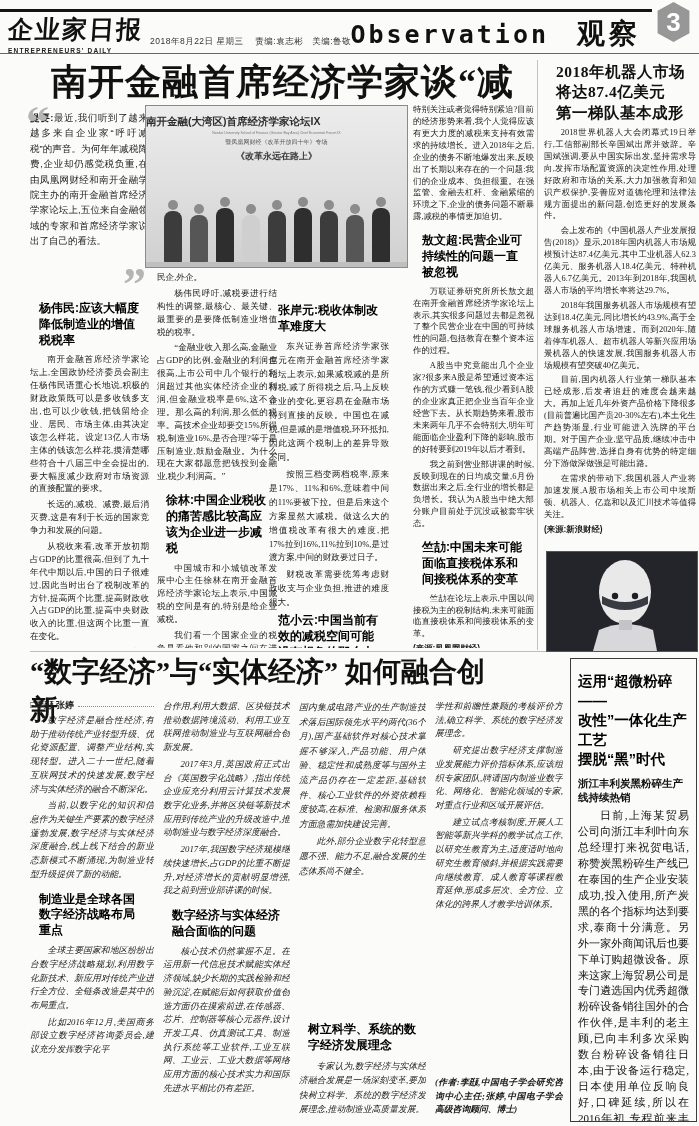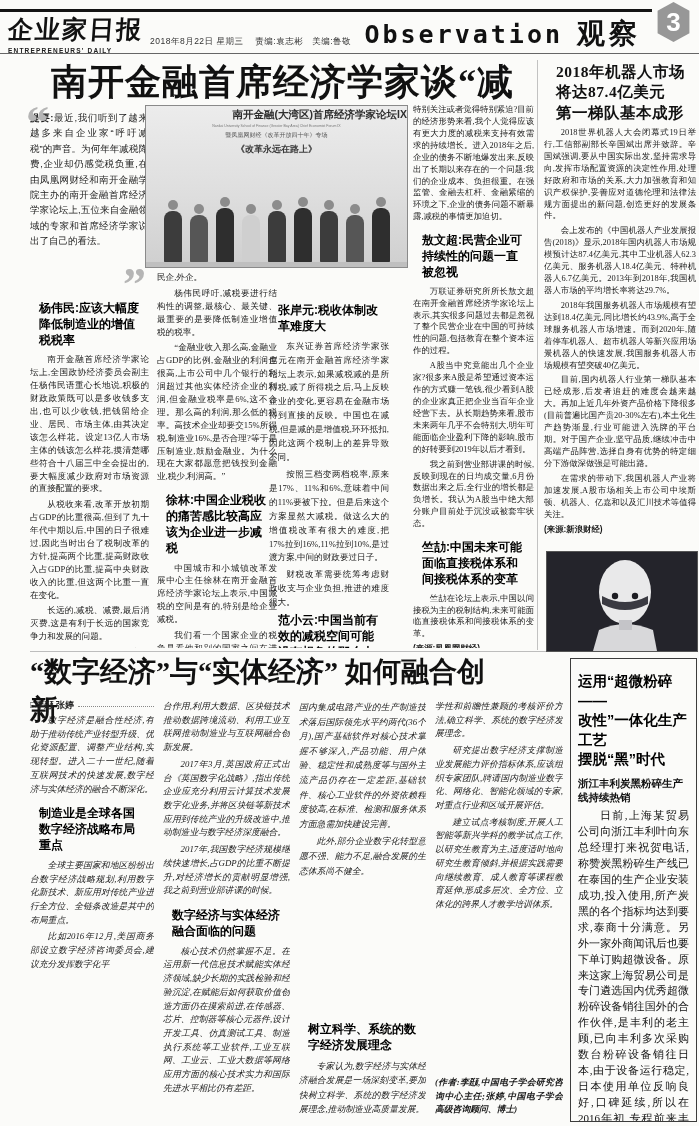--- a/index.html
+++ b/index.html
@@ -10,39 +10,39 @@
   .badge{position:absolute;left:655px;top:2px;width:37px;height:40px;background:#979797;
          clip-path:polygon(50% 0,93% 22%,93% 78%,50% 100%,7% 78%,7% 22%);
          display:flex;align-items:center;justify-content:center;color:#fff;
          font:bold 26px "Liberation Sans","DejaVu Sans",sans-serif;}
   .masthead{position:absolute;left:8px;top:13px;}
   .mh-cn{font:bold 25px "Liberation Serif","DejaVu Serif",serif;letter-spacing:2px;transform:skewX(-4deg);}
   .mh-en{font:bold 6.5px "Liberation Sans","DejaVu Sans",sans-serif;letter-spacing:1.2px;color:#222;margin-top:1px;}
   .dateline{position:absolute;left:150px;top:36px;font:8.5px "Liberation Sans","DejaVu Sans",sans-serif;color:#333;letter-spacing:.5px;white-space:nowrap;}
   .section{position:absolute;right:58px;top:15px;white-space:nowrap;}
   .obs{font:bold 25px "DejaVu Sans Mono","Liberation Mono",monospace;letter-spacing:3px;}
-  .guancha{font:bold 28px "Liberation Sans","DejaVu Sans",sans-serif;margin-left:10px;letter-spacing:4px;}
+  .guancha{font:bold 28px "Liberation Sans","DejaVu Sans",sans-serif;margin-left:24px;letter-spacing:4px;}
   .hrule{position:absolute;left:0;top:53px;width:699px;height:1px;background:#666;}
   
   .vrule-main{position:absolute;left:537px;top:60px;width:1px;height:590px;background:#c2c2c2;}
   .hrule-mid{position:absolute;left:30px;top:651px;width:535px;height:1px;background:#bdbdbd;}
   
   .a1-headline{position:absolute;left:30px;top:58px;width:505px;text-align:center;
       font:bold 36px "Liberation Serif","DejaVu Serif",serif;letter-spacing:1px;}
   .abstract{position:absolute;left:30px;top:106px;width:118px;height:190px;
       font:9.5px "Liberation Sans","DejaVu Sans",sans-serif;line-height:1.62;text-align:justify;color:#222;}
   .abstract .q1,.abstract .q2{position:absolute;font:bold 46px "Liberation Serif",serif;color:#b5b5b5;line-height:1;}
   .abstract .q1{left:-4px;top:-6px;}
   .abstract .q2{right:2px;bottom:-12px;}
   .abstract-text{display:block;padding-top:4px;}
   .ab-label{font-weight:bold;}
   
   .photo{position:absolute;left:145px;top:105px;width:261px;height:161px;border:1px solid #8a8a8a;
       background:linear-gradient(#ececec 0%,#dedede 55%,#cfcfcf 100%);overflow:hidden;}
-  .ph-title{margin-top:2px;text-align:right;font:bold 10.5px "Liberation Sans","DejaVu Sans",sans-serif;color:#2e2e2e;}
+  .ph-title{margin-top:9px;text-align:left;font:bold 10.5px "Liberation Sans","DejaVu Sans",sans-serif;color:#2e2e2e;}
   .ph-en{text-align:center;font:3.5px "Liberation Sans",sans-serif;color:#777;margin-top:2px;}
   .ph-sub{text-align:center;font:6px "Liberation Sans",sans-serif;color:#555;margin-top:3px;}
   .ph-theme{text-align:center;font:bold 9px "Liberation Serif",serif;color:#3a3a3a;margin-top:3px;}
   .people{position:absolute;left:0;bottom:4px;width:100%;height:78px;display:flex;
       align-items:flex-end;justify-content:center;gap:6px;}
   .person{width:20px;display:flex;flex-direction:column;align-items:center;}
   .person .head{width:10px;height:10px;border-radius:50%;background:#8c8c8c;}
   .person .body{width:18px;height:52px;border-radius:8px 8px 2px 2px;background:#3c3c3c;margin-top:1px;}
   .person:nth-child(2n) .body{background:#565656;height:48px;}
   .person:nth-child(3n) .body{background:#2e2e2e;height:55px;}
@@ -166,22 +166,22 @@
           <div class="head"></div>
           <div class="body"></div>
         </div>
     </div>
     <div class="floor"></div>
   </div>
 
   <div class="col a1c1">
     <div class="subhead">杨伟民:应该大幅度降低制造业的增值税税率</div>
     <p>南开金融首席经济学家论坛上,全国政协经济委员会副主任杨伟民语重心长地说,积极的财政政策既可以是多收钱多支出,也可以少收钱,把钱留给企业、居民、市场主体,由其决定该怎么样花。设定13亿人市场主体的钱该怎么样花,摸清楚哪些符合十八届三中全会提出的,要大幅度减少政府对市场资源的直接配置的要求。</p>
+    <p>长远的,减税、减费,最后消灭费,这是有利于长远的国家竞争力和发展的问题。</p>
     <p>从税收来看,改革开放初期占GDP的比重很高,但到了九十年代中期以后,中国的日子很难过,因此当时出台了税制改革的方针,提高两个比重,提高财政收入占GDP的比重,提高中央财政收入的比重,但这两个比重一直在变化。</p>
-    <p>长远的,减税、减费,最后消灭费,这是有利于长远的国家竞争力和发展的问题。</p>
     <p>十八届三中全会提出,宏观税负还是要稳定,因为一个基本目标、原则,无论是改任何一个税,降低、提高,还是稳定了宏观税负,从这样的大目标来看,为什么这样做?经济已从过去的主要依靠投资、出口转向依靠消费来拉动,是这样大的方针,还没有到位。</p>
   </div>
 
   <div class="col a1c2">
     <p class="noind">民企,外企。</p>
     <p>杨伟民呼吁,减税要进行结构性的调整,最核心、最关键、最重要的是要降低制造业增值税的税率。</p>
     <p>“金融业收入那么高,金融业占GDP的比例,金融业的利润也很高,上市公司中几个银行的利润超过其他实体经济企业的利润,但金融业税率是6%,这不合理。那么高的利润,那么低的税率。高技术企业却要交15%所得税,制造业16%,是否合理?等于是压制造业,鼓励金融业。为什么现在大家都愿意把钱投到金融业,税少,利润高。”</p>
     <div class="subhead">徐林:中国企业税收的痛苦感比较高应该为企业进一步减税</div>
     <p>中国城市和小城镇改革发展中心主任徐林在南开金融首席经济学家论坛上表示,中国减税的空间是有的,特别是给企业减税。</p>
     <p>我们看一个国家企业的税负是看他和别的国家之间在进行比较之后,是否具有竞争力。</p>
@@ -208,20 +208,21 @@
   </div>
 
   <div class="a2-headline">“数字经济”与“实体经济” 如何融合创新</div>
   <div class="byline">
     <span>□李颋 张婷</span>
     <span class="dots"></span>
   </div>
 
   <div class="col a2c1">
     <p>数字经济是融合性经济,有助于推动传统产业转型升级、优化资源配置、调整产业结构,实现转型。进入二十一世纪,随着互联网技术的快速发展,数字经济与实体经济的融合不断深化。</p>
+    <p>当前,以数字化的知识和信息作为关键生产要素的数字经济蓬勃发展,数字经济与实体经济深度融合,线上线下结合的新业态新模式不断涌现,为制造业转型升级提供了新的动能。</p>
     <div class="subhead">制造业是全球各国数字经济战略布局重点</div>
     <p>全球主要国家和地区纷纷出台数字经济战略规划,利用数字化新技术、新应用对传统产业进行全方位、全链条改造是其中的布局重点。</p>
     <p>比如2016年12月,美国商务部设立数字经济咨询委员会,建议充分发挥数字化平</p>
   </div>
 
   <div class="col a2c2">
     <p class="noind">台作用,利用大数据、区块链技术推动数据跨境流动、利用工业互联网推动制造业与互联网融合创新发展。</p>
     <p>2017年3月,英国政府正式出台《英国数字化战略》,指出传统企业应充分利用云计算技术发展数字化业务,并将区块链等新技术应用到传统产业的升级改造中,推动制造业与数字经济深度融合。</p>
     <p>2017年,我国数字经济规模继续快速增长,占GDP的比重不断提升,对经济增长的贡献明显增强,我之前到营业部讲课的时候。</p>
     <div class="subhead">数字经济与实体经济融合面临的问题</div>

